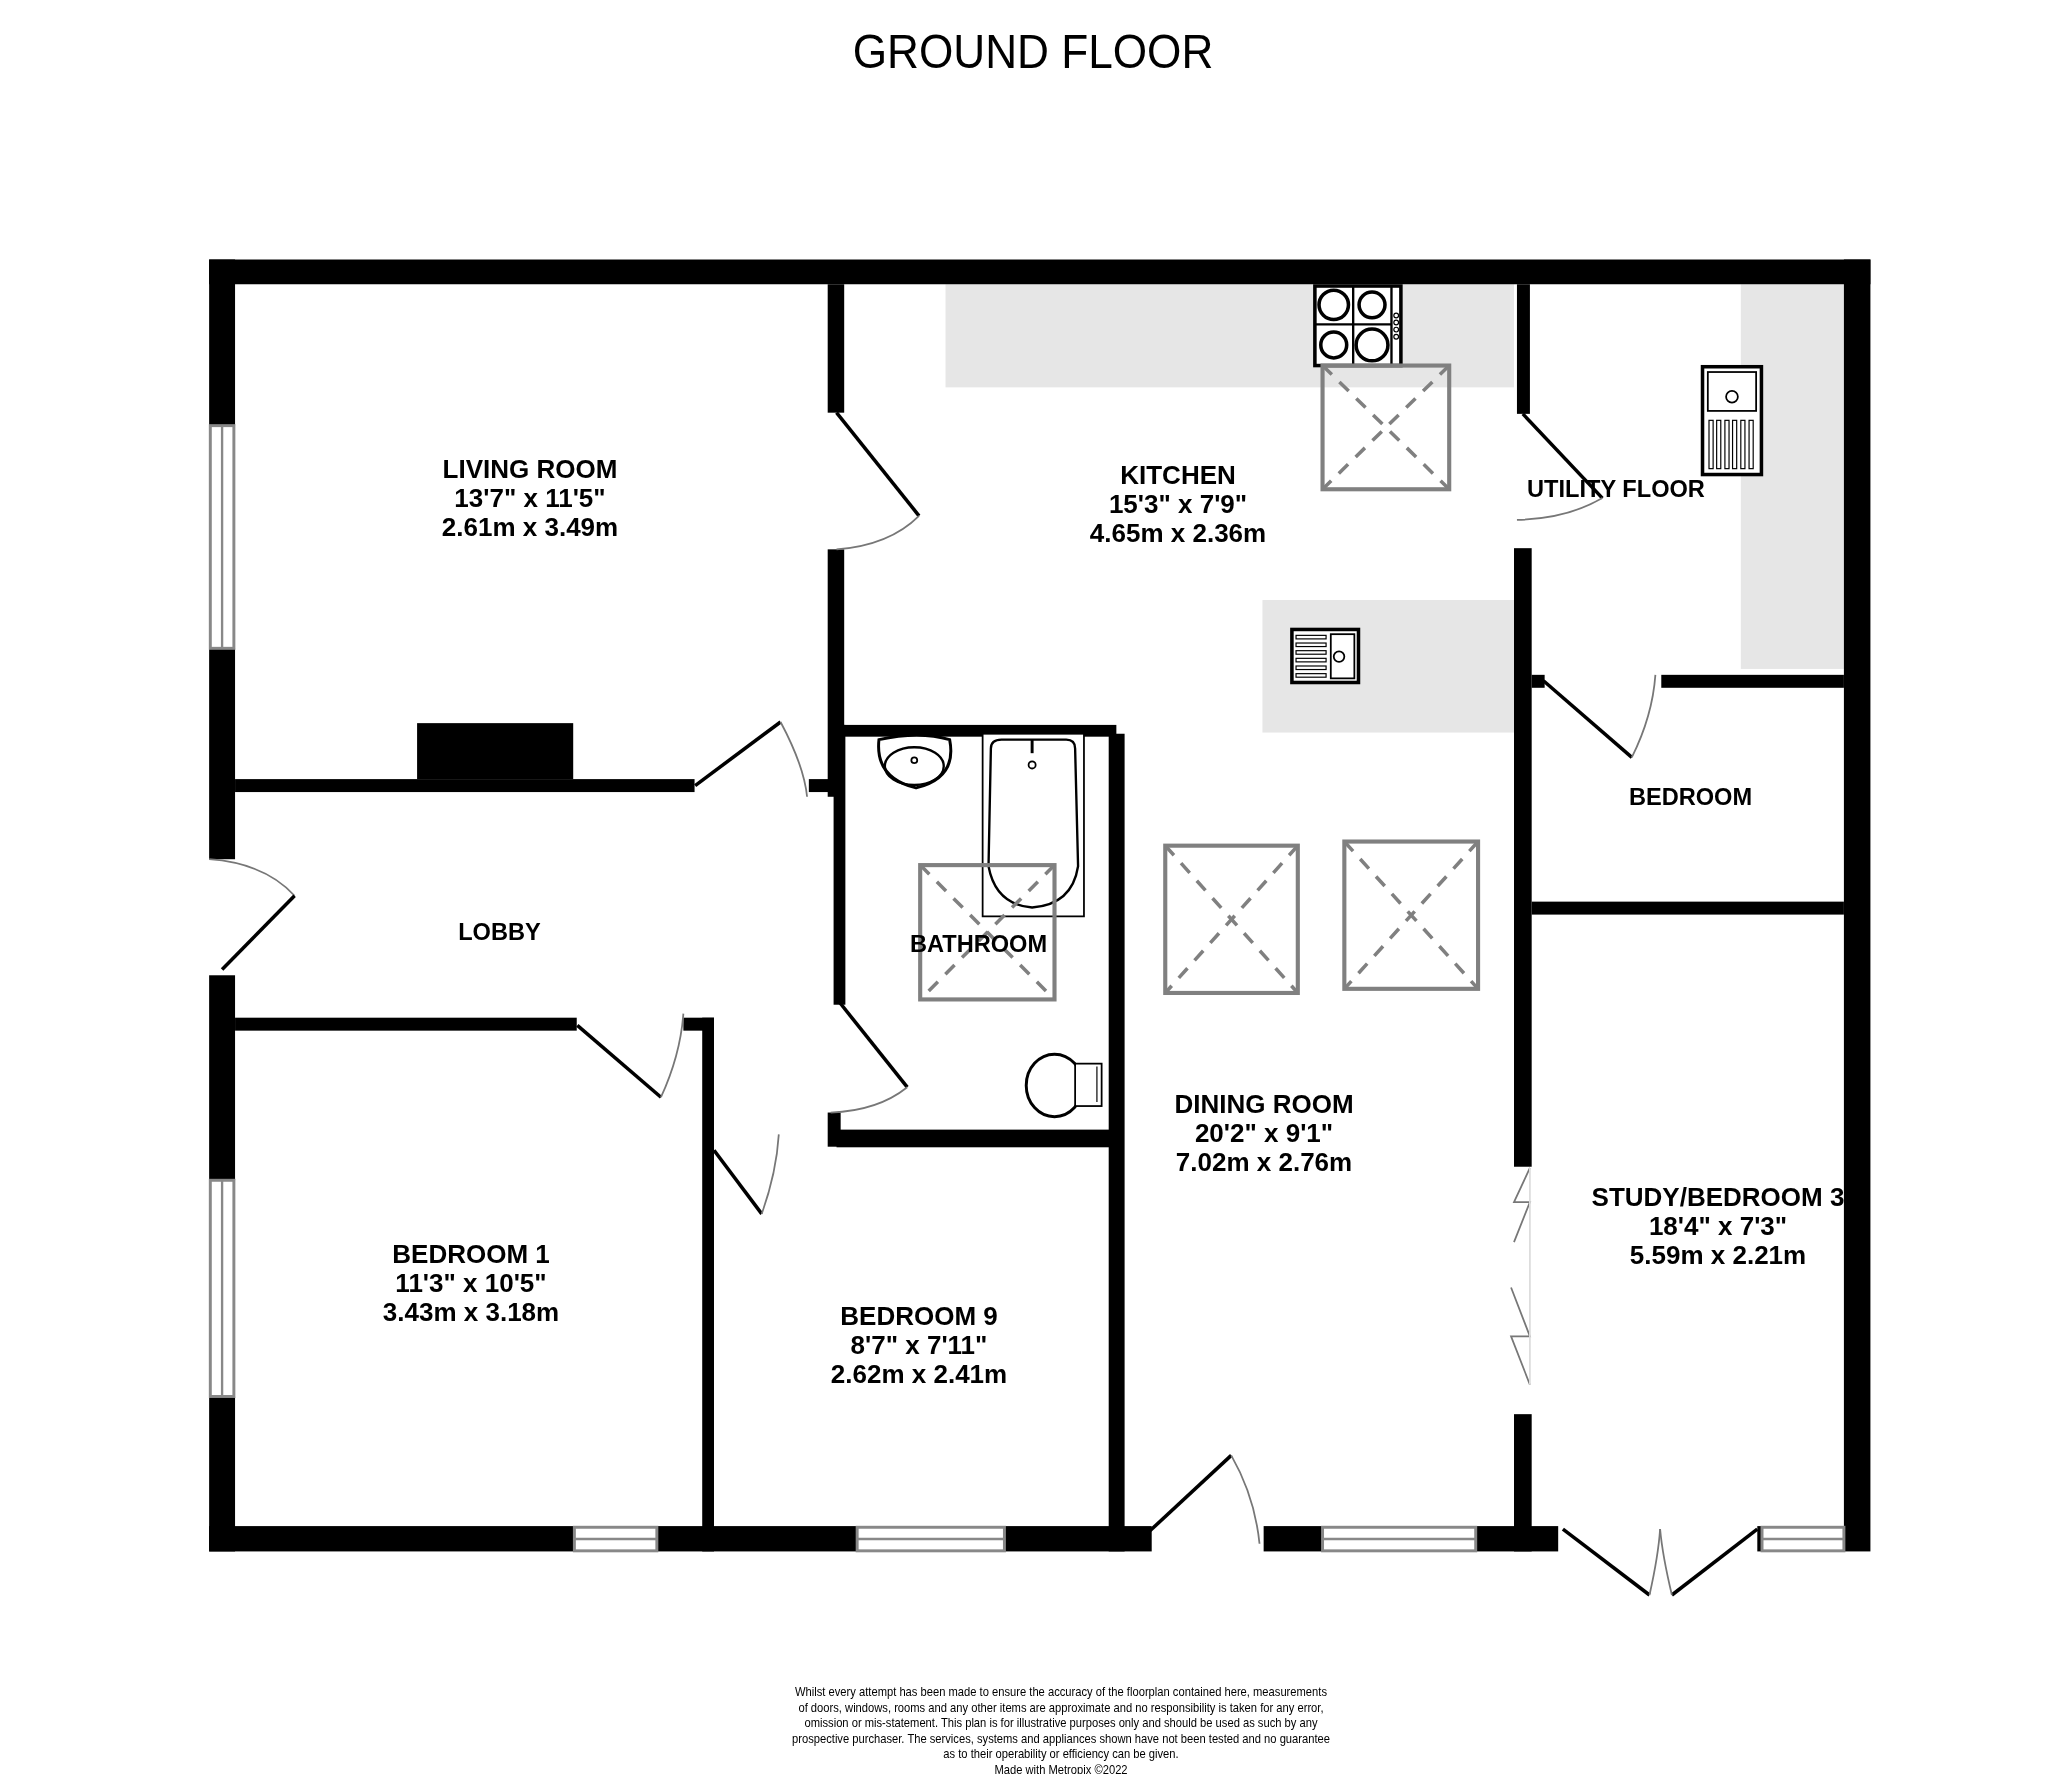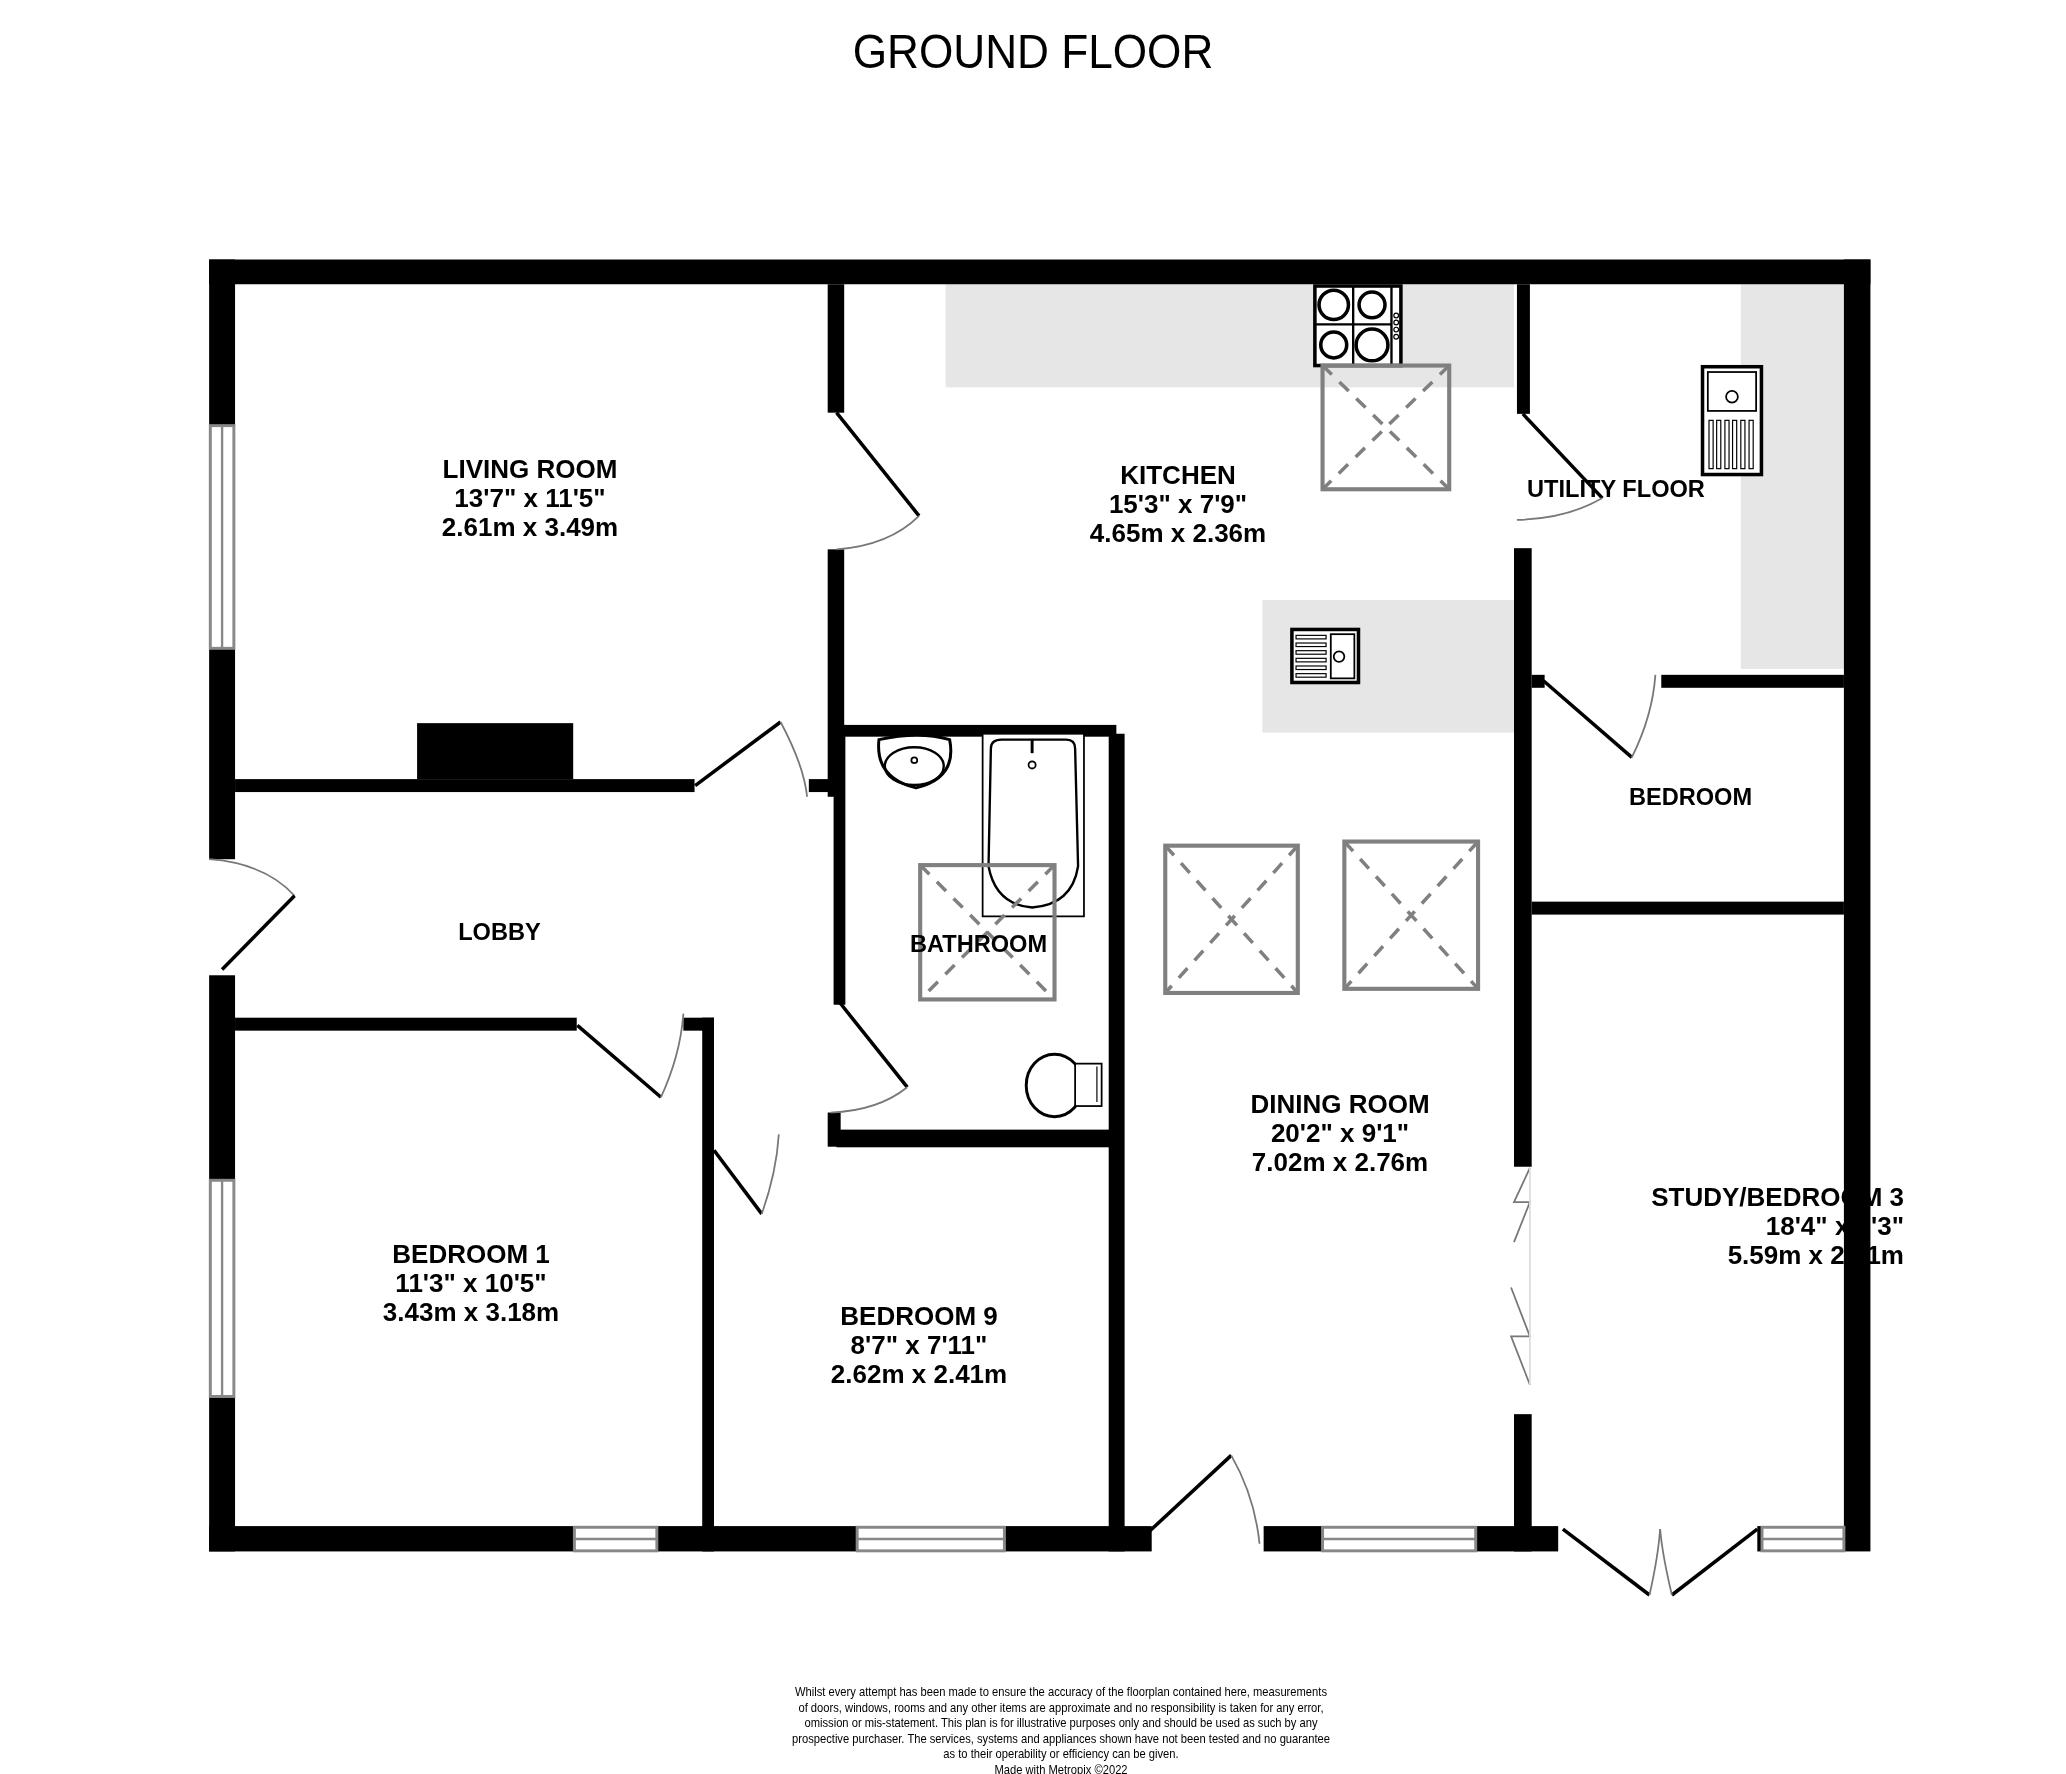--- a/index.html
+++ b/index.html
@@ -238,26 +238,26 @@
 </div>
 <div class="label label-sm" style="left:1602px; top:784px; width:177px;">
   <span class="name">BEDROOM</span>
 </div>
 <div class="label label-sm" style="left:408px; top:919px; width:183px;">
   <span class="name">LOBBY</span>
 </div>
 <div class="label label-sm" style="left:884px; top:931px; width:189px;">
   <span class="name">BATHROOM</span>
 </div>
-<div class="label label-lg" style="left:1222px; top:1090px; width:236px;">
+<div class="label label-lg" style="left:1146px; top:1090px; width:236px;">
   <span class="name">DINING ROOM</span>
   <span class="dim">20'2"  x 9'1"</span>
   <span class="dim">7.02m  x 2.76m</span>
 </div>
-<div class="label label-lg" style="left:1532px; top:1183px; width:372px;text-align:right;">
+<div class="label label-lg" style="left:1532px; top:1183px; width:372px;">
   <span class="name">STUDY/BEDROOM 3</span>
   <span class="dim">18'4"  x 7'3"</span>
   <span class="dim">5.59m  x 2.21m</span>
 </div>
 <div class="label label-lg" style="left:353px; top:1240px; width:236px;text-align:center;">
   <span class="name">BEDROOM 1</span>
   <span class="dim">11'3"  x 10'5"</span>
   <span class="dim">3.43m  x 3.18m</span>
 </div>
 <div class="label label-lg" style="left:801px; top:1302px; width:236px;">

